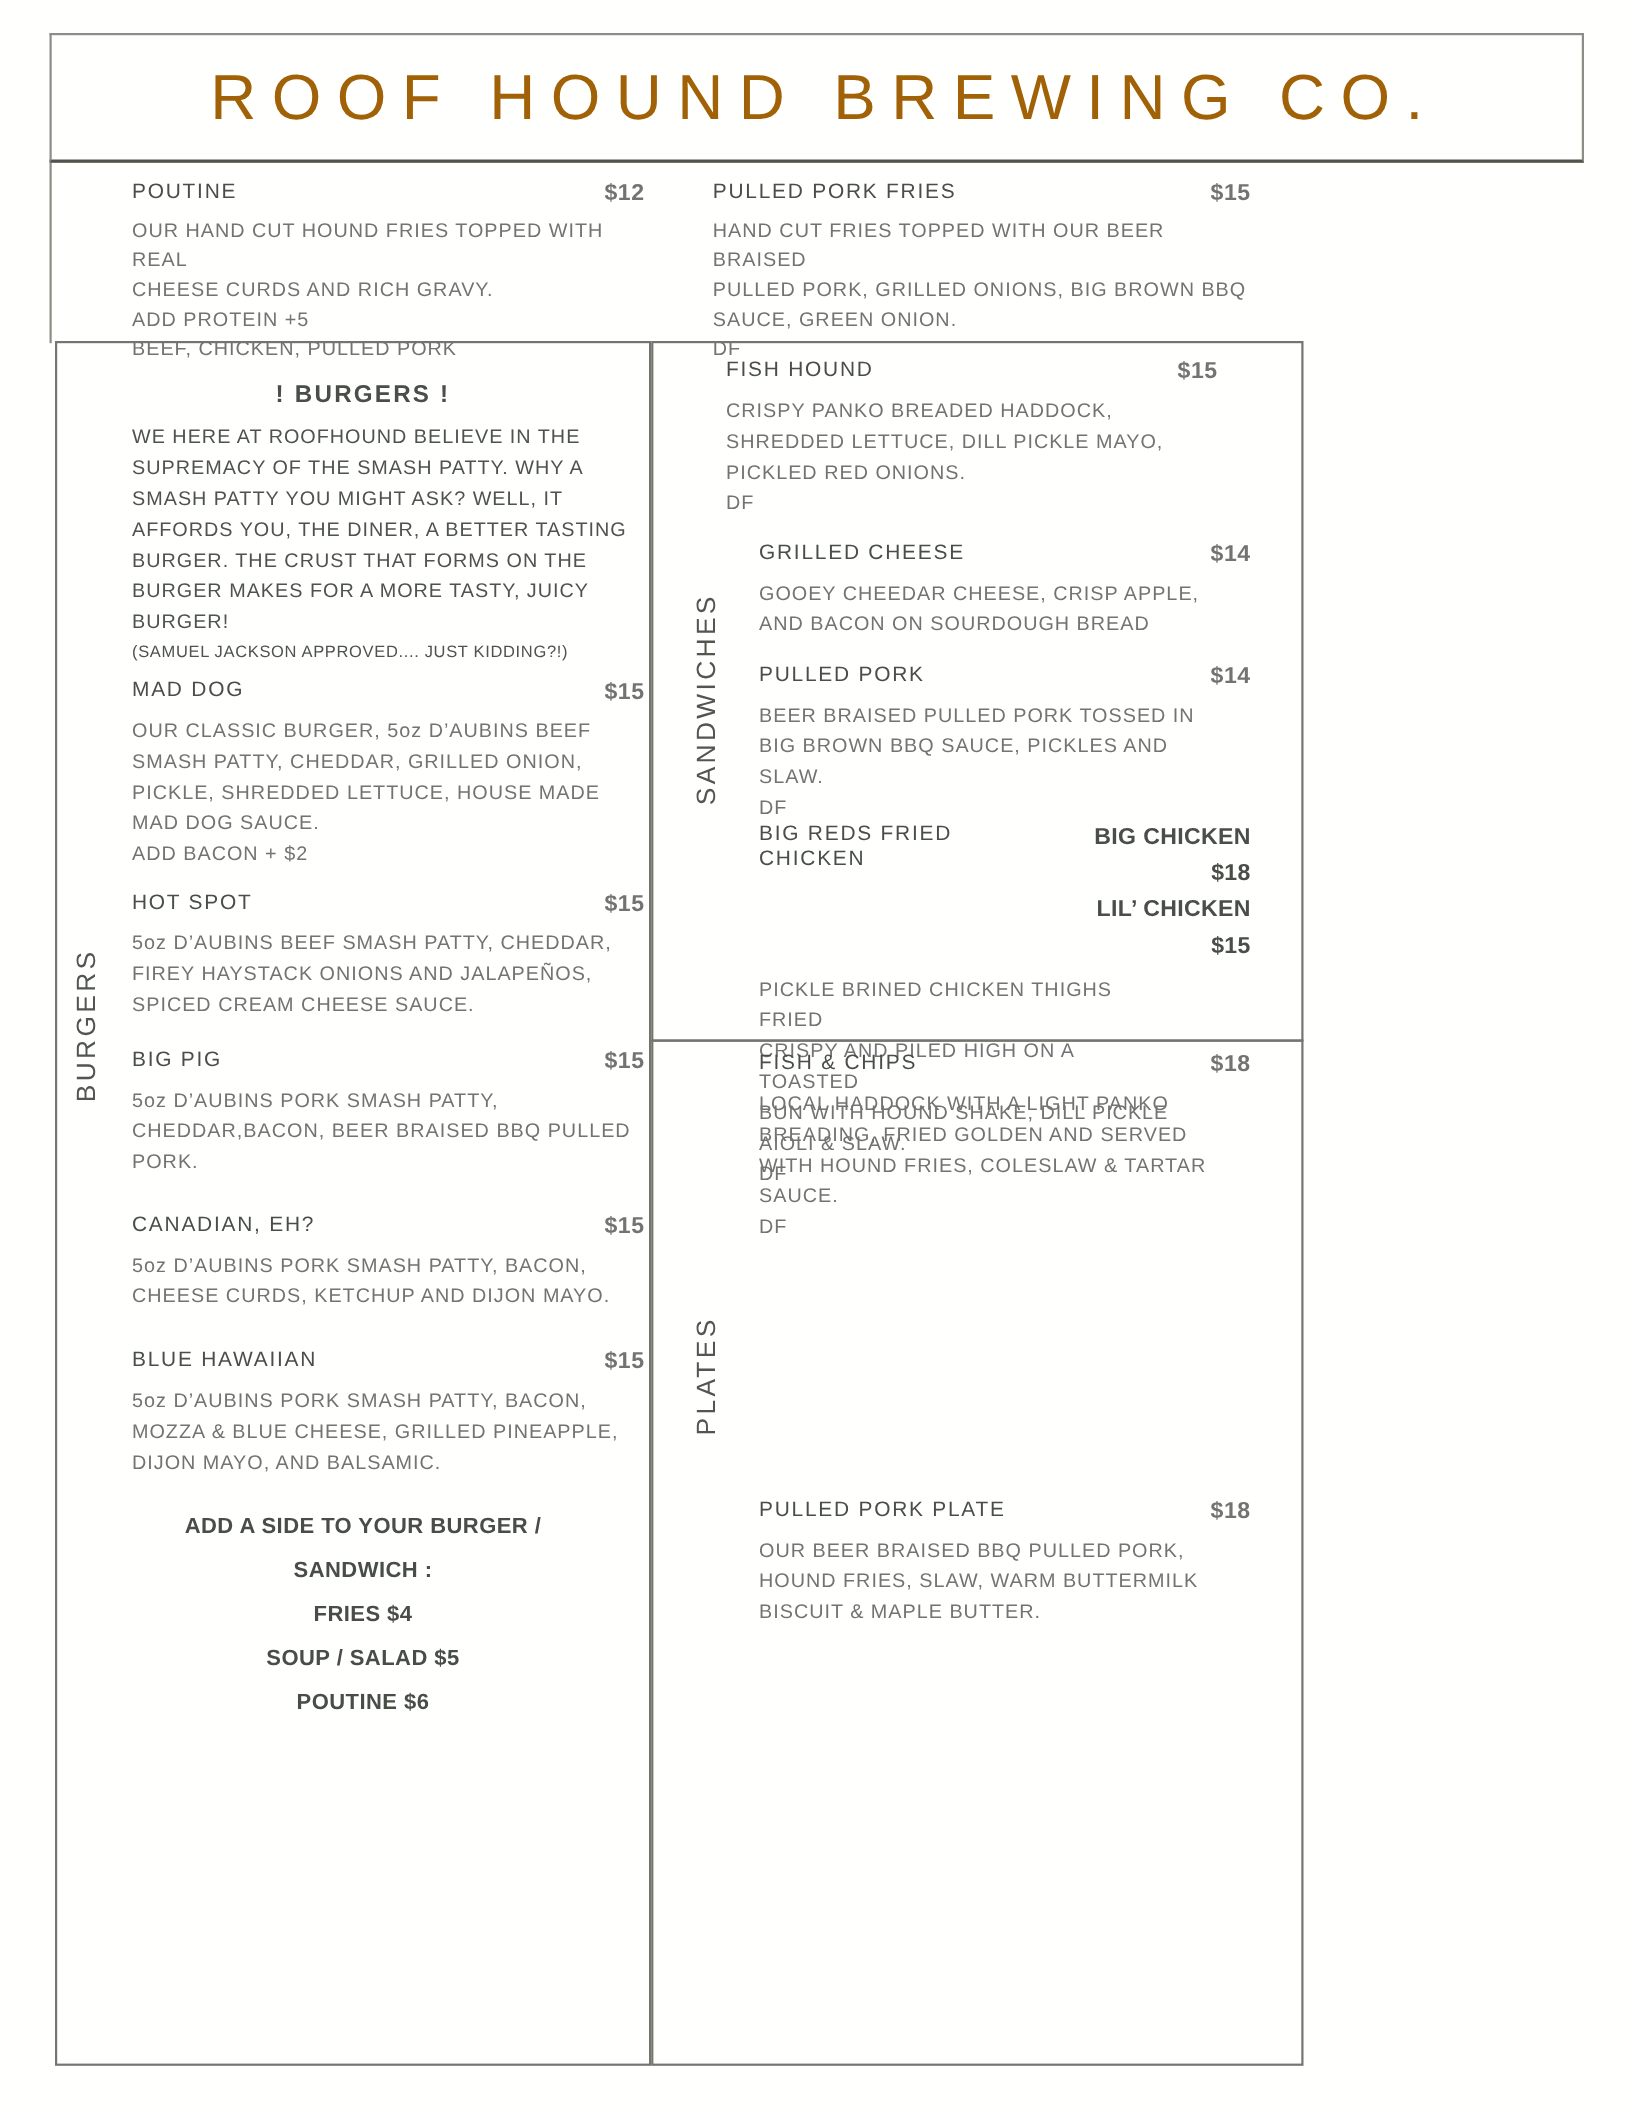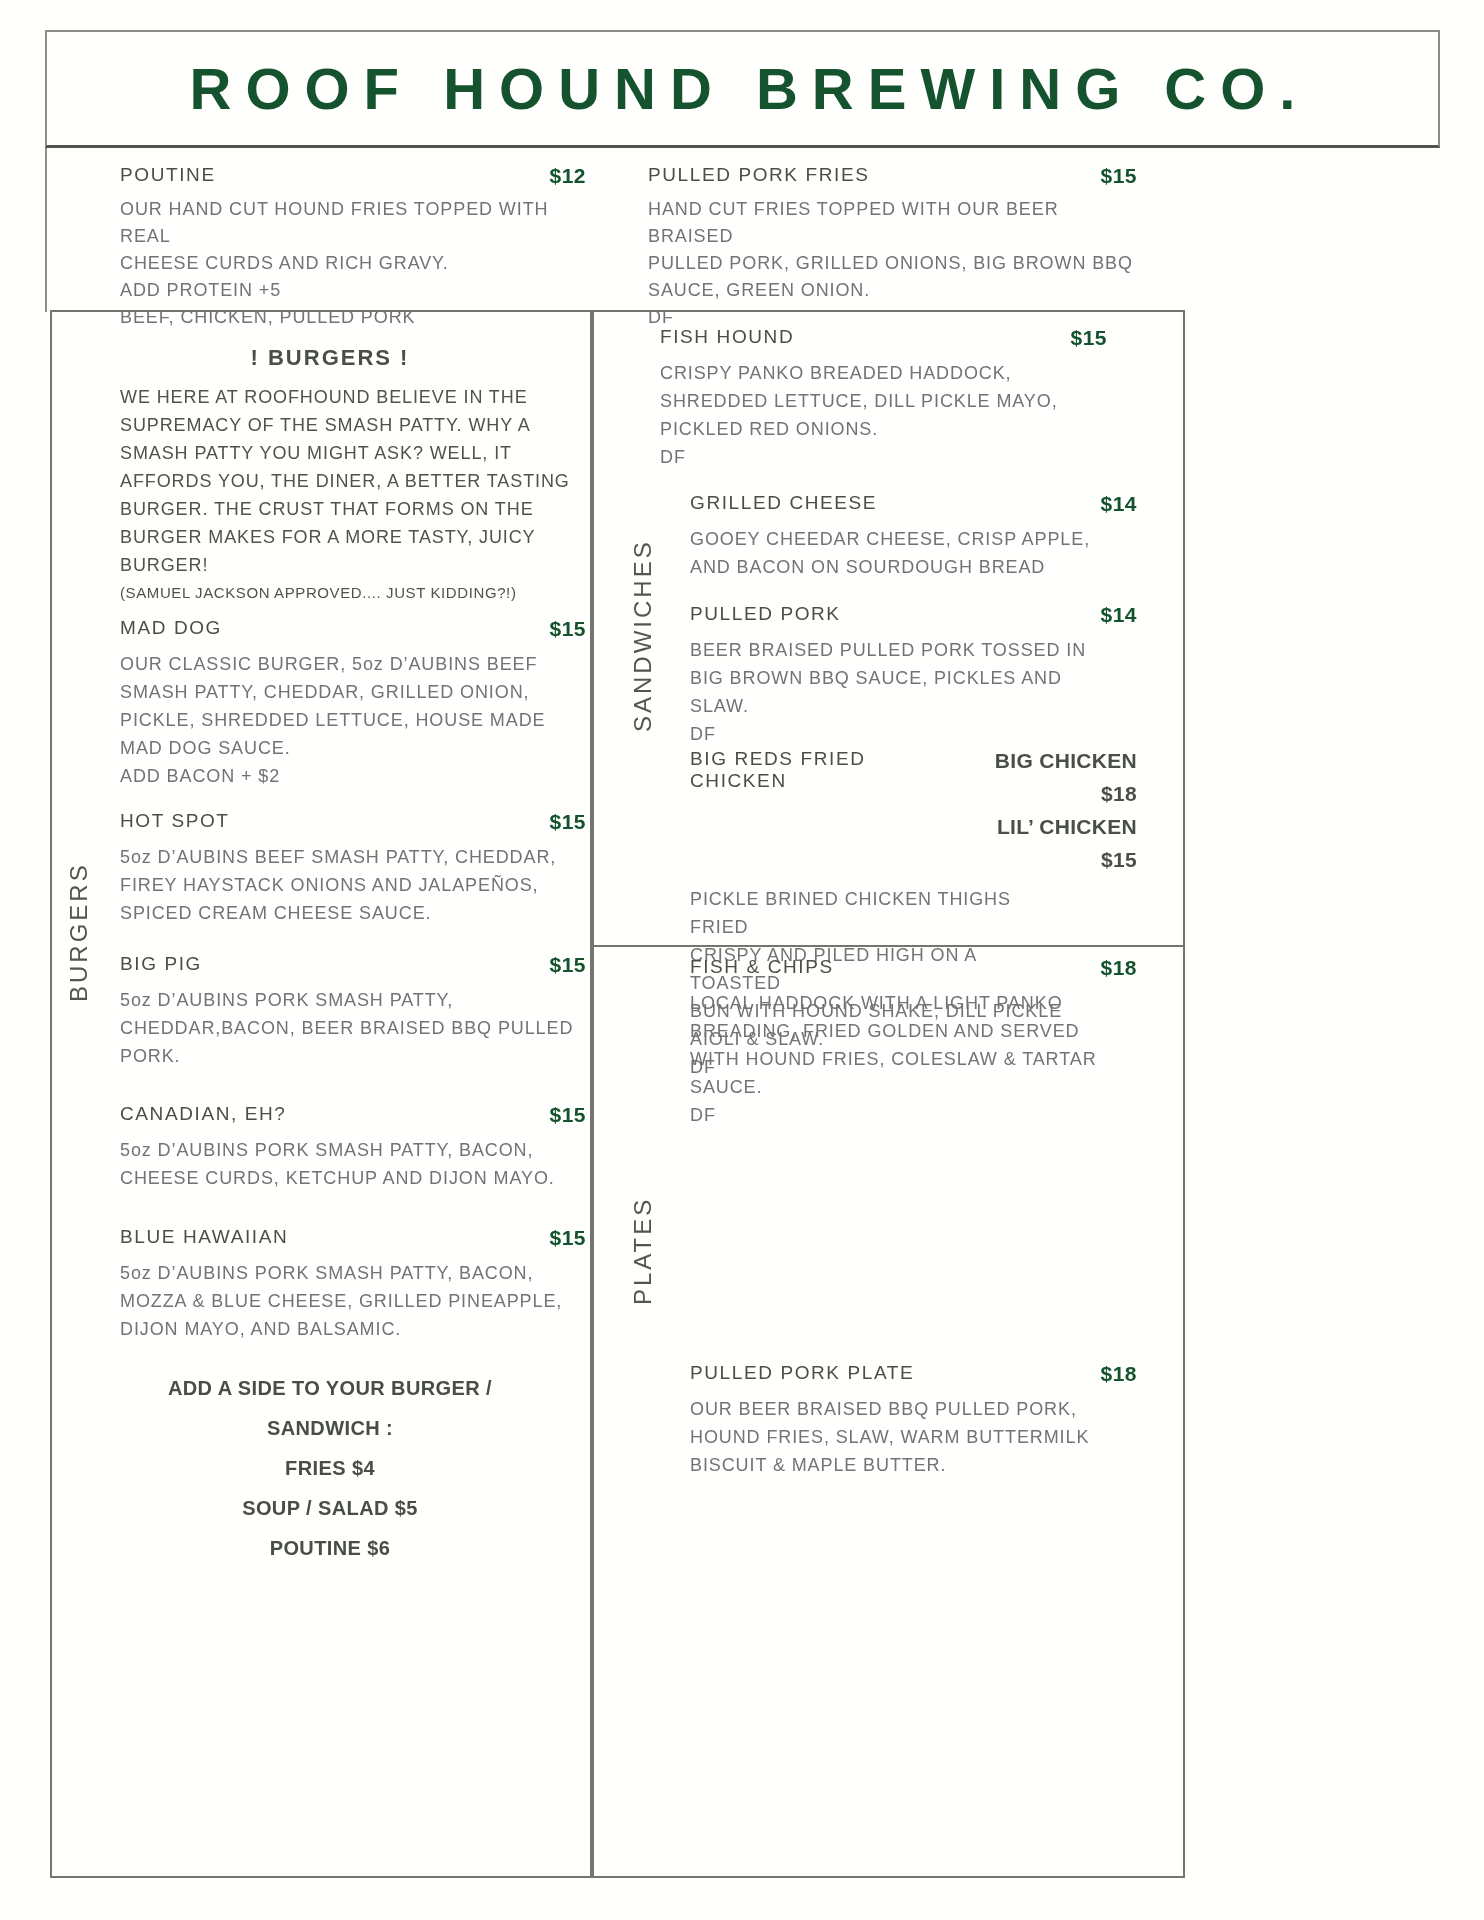--- a/index.html
+++ b/index.html
@@ -12,43 +12,43 @@
   .page { position:relative; width:1484px; height:1920px; background:#fffffe; overflow:hidden; }
   .abs { position:absolute; }
 
   .title-box {
     left:45px; top:30px; width:1395px; height:118px;
     border:2px solid #8d8d87;
     border-bottom:3px solid #53534d;
     display:flex; align-items:center; justify-content:center;
   }
   .title {
-    font-size:58px; font-weight:bold; letter-spacing:14px; text-indent:14px;
-    color:#14532d; white-space:nowrap;
+    font-size:58px; font-weight:normal; letter-spacing:14px; text-indent:14px;
+    color:#a16207; white-space:nowrap;
   }
   .side-strip { left:45px; top:148px; width:2px; height:164px; background:#8d8d87; }
 
   .box { border:2px solid #75756f; background:transparent; }
   #box-burgers    { left:50px;  top:310px; width:542px; height:1568px; }
   #box-sandwiches { left:592px; top:310px; width:593px; height:637px; }
   #box-plates     { left:592px; top:945px; width:593px; height:933px; }
 
   .vlabel {
     writing-mode:vertical-rl; transform:rotate(180deg);
     font-size:24px; letter-spacing:3px; color:#52564f;
     display:flex; align-items:center; justify-content:center;
     white-space:nowrap;
   }
   #vl-burgers    { left:62px;  top:845px;  width:34px; height:175px; }
   #vl-sandwiches { left:626px; top:528px;  width:34px; height:215px; }
   #vl-plates     { left:626px; top:1178px; width:34px; height:145px; }
 
   .item .head { display:flex; justify-content:space-between; align-items:flex-start; }
   .name  { font-size:19px; font-weight:normal; letter-spacing:1.6px; white-space:pre-line; color:#494e47; }
-  .price { font-size:21px; font-weight:bold; letter-spacing:0.5px; color:#14532d; }
+  .price { font-size:21px; font-weight:bold; letter-spacing:0.5px; color:#737373; }
   .price-lines {
     font-size:21px; font-weight:bold; letter-spacing:0.3px;
     line-height:33px; text-align:right; white-space:pre-line; color:#494e47;
     margin-top:-4px;
   }
   .desc {
     margin-top:9px; font-size:18px; letter-spacing:0.9px;
     line-height:28px; white-space:pre-line; color:#737373;
   }
   .starter .desc { line-height:27px; margin-top:8px; }

